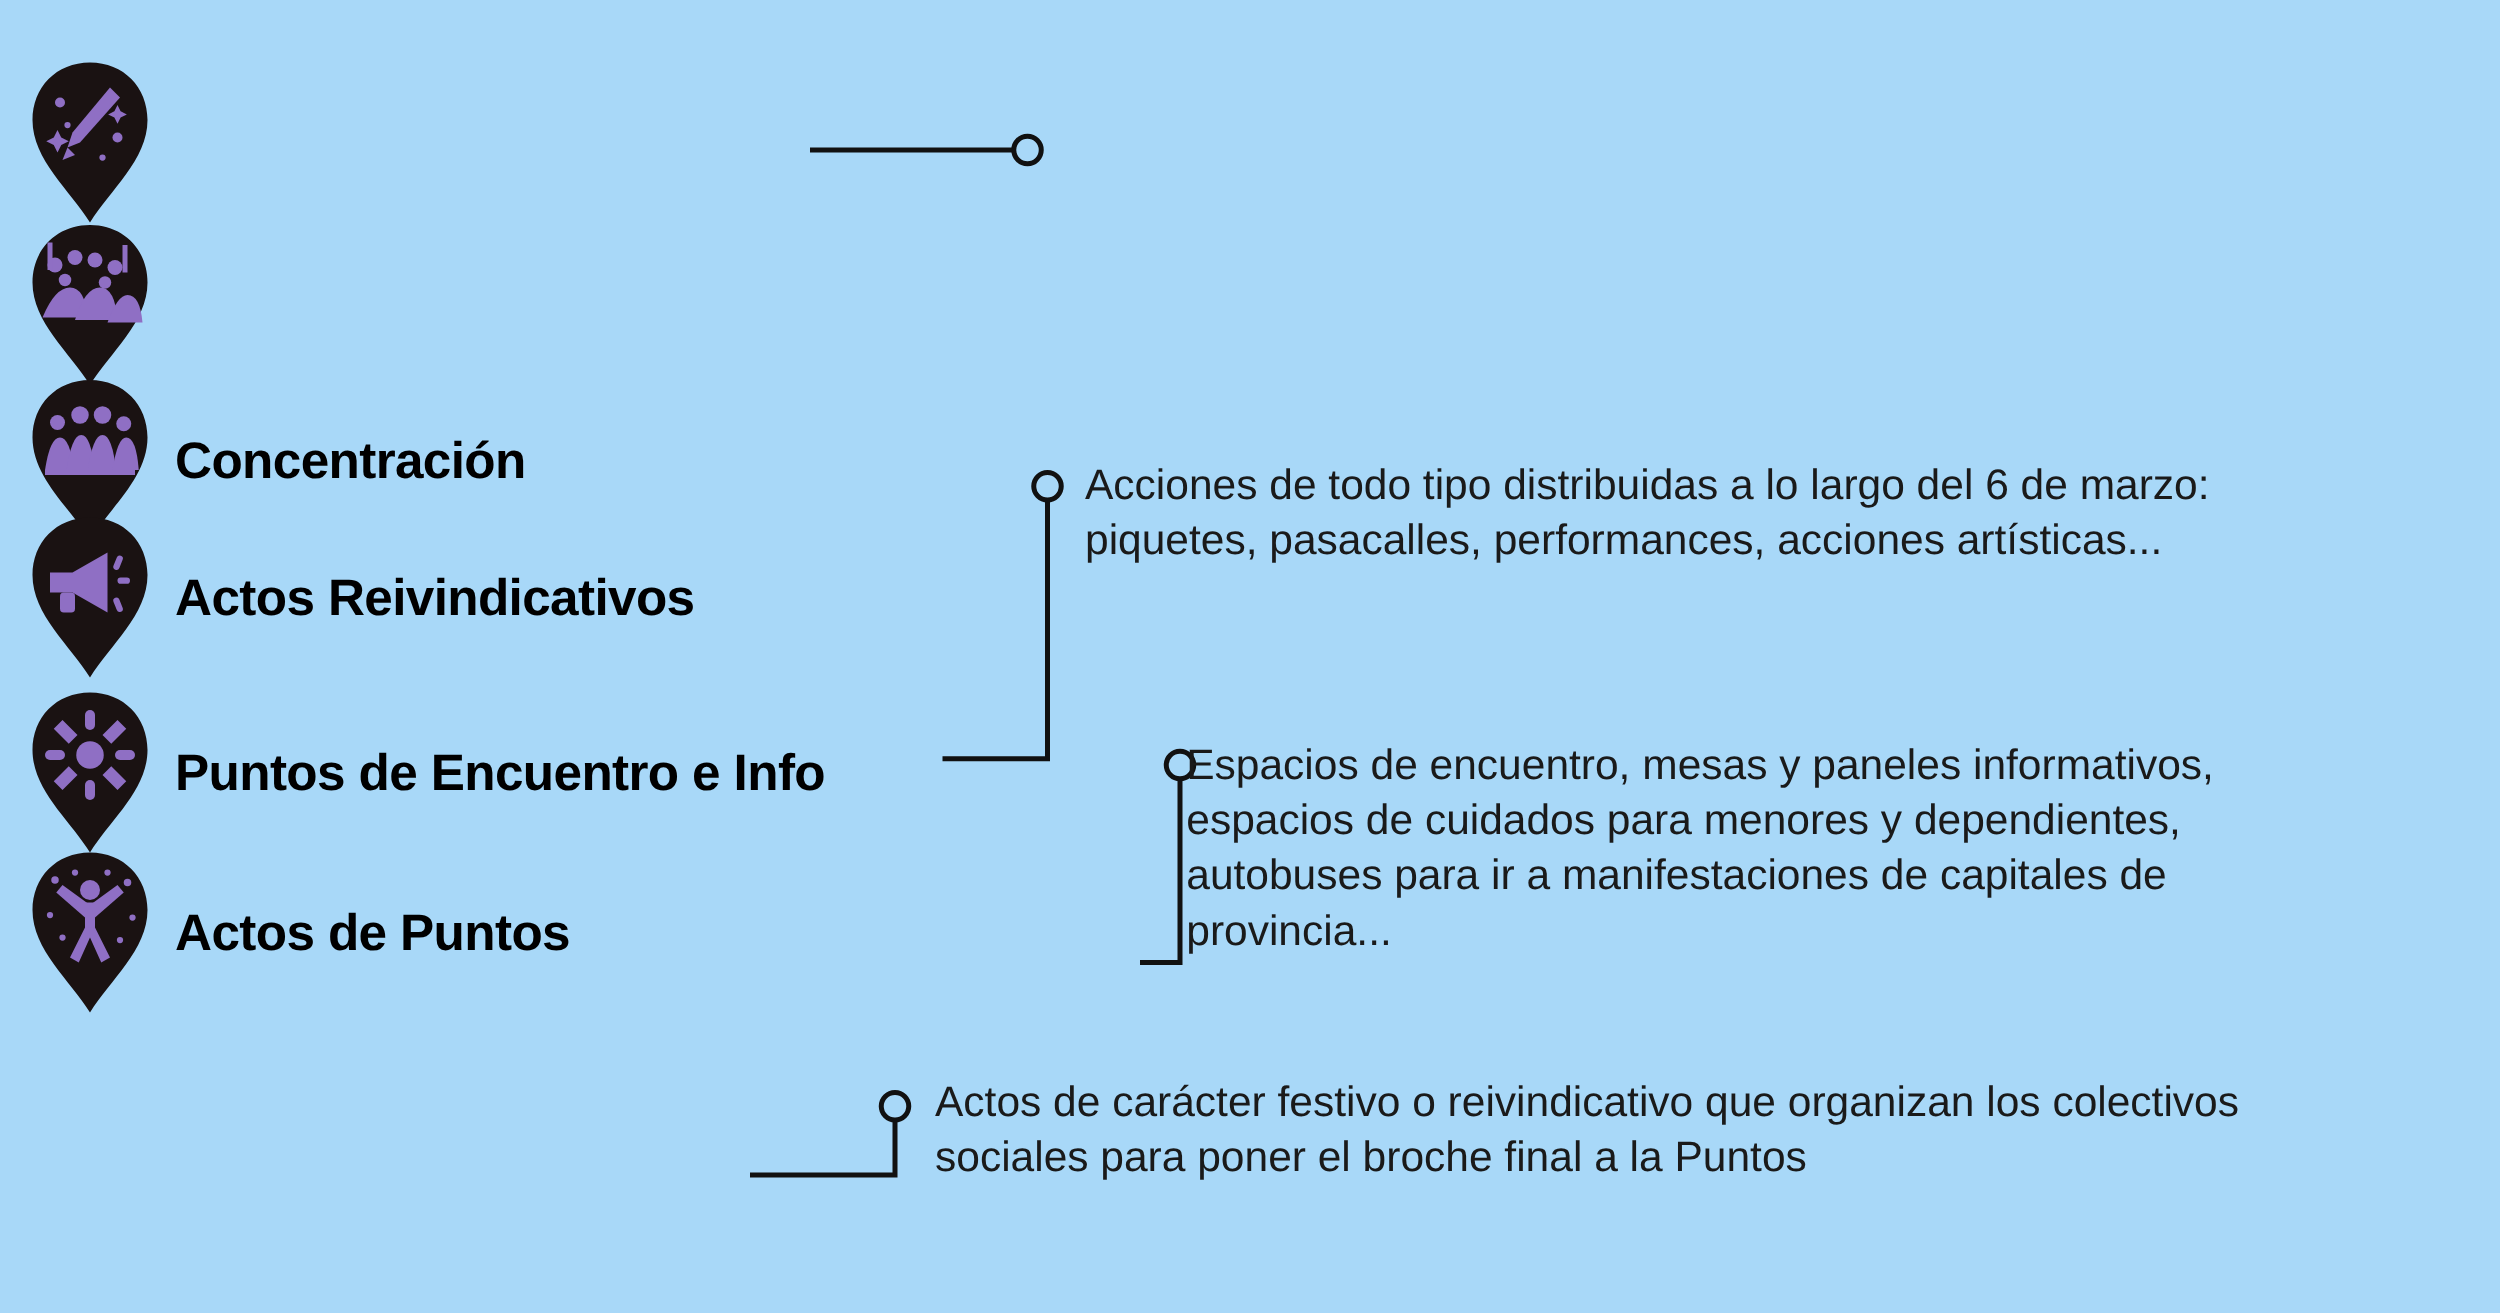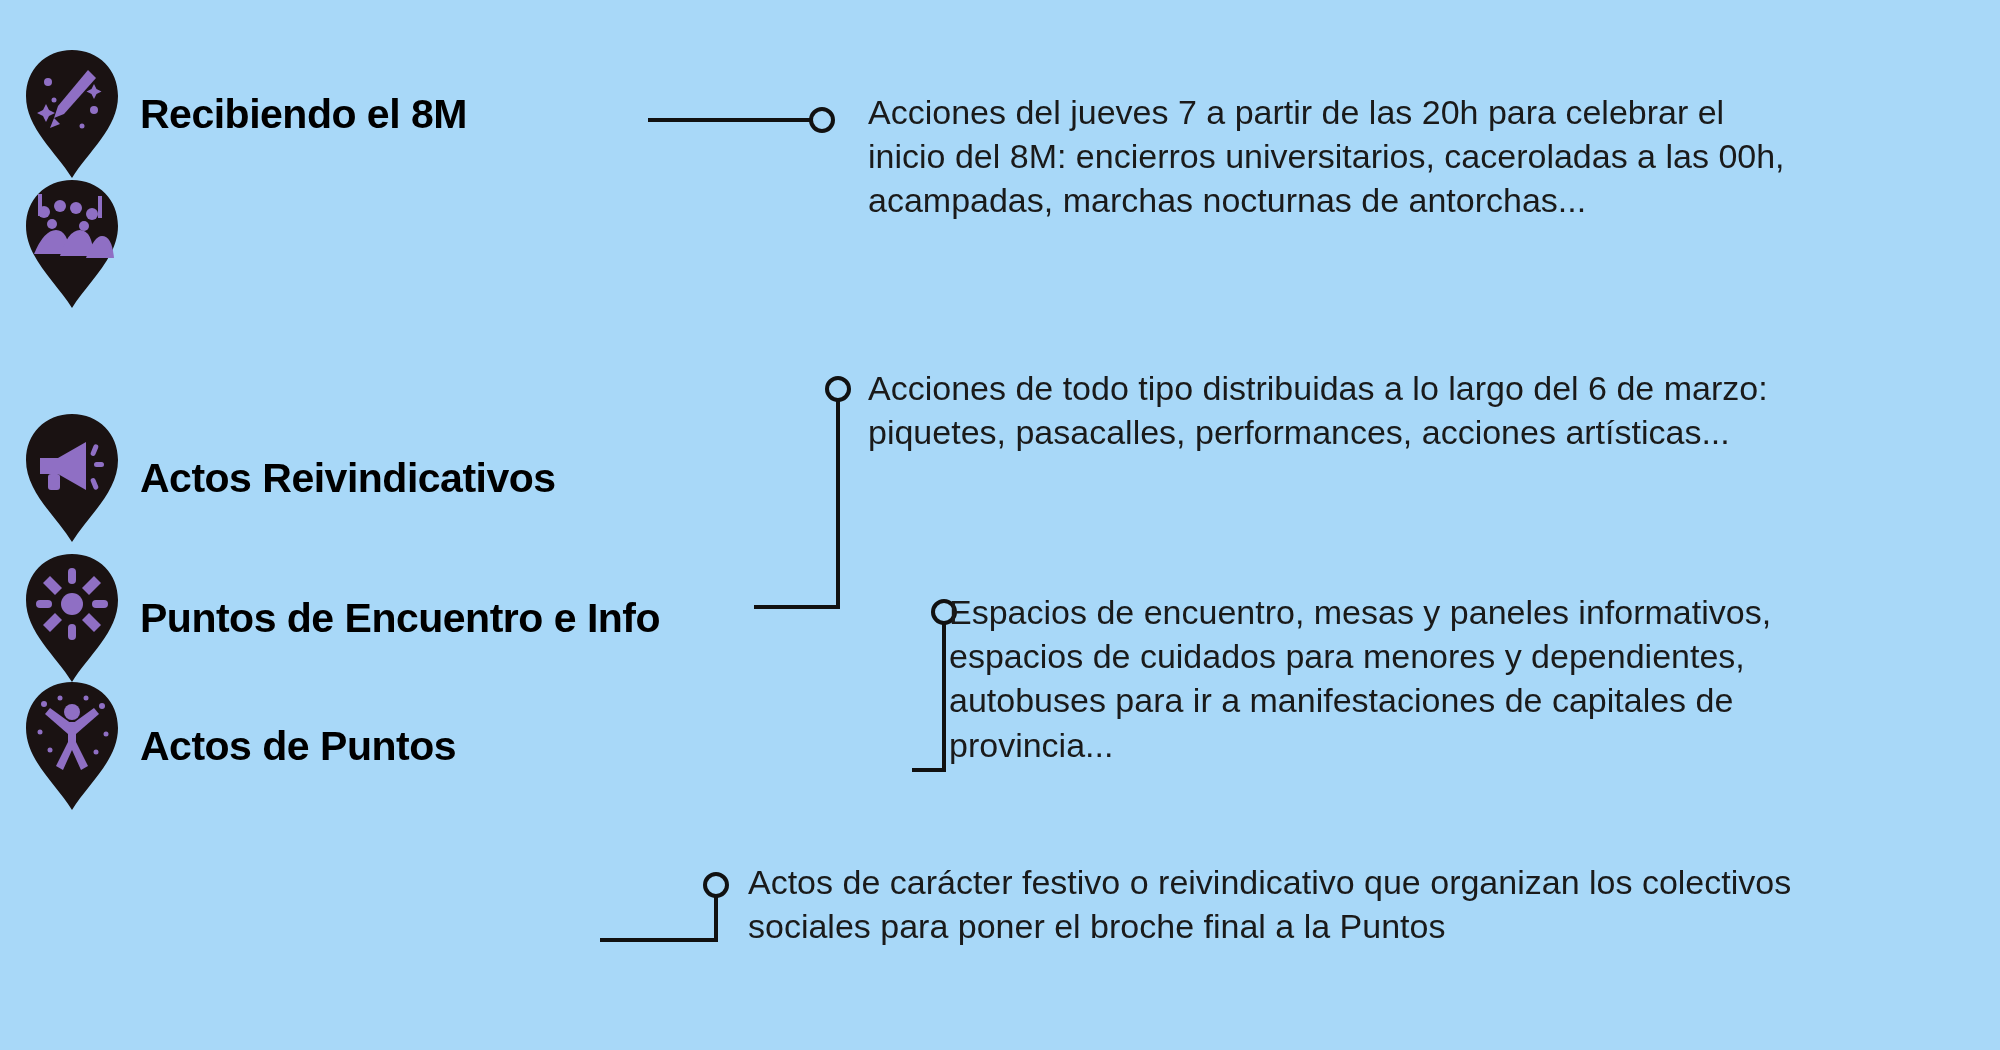--- a/index.html
+++ b/index.html
@@ -82,21 +82,20 @@
           <path d="M34 70 L30 80 L40 76 Z"></path>
           <circle cx="28" cy="34" r="4"></circle>
             <circle cx="74" cy="62" r="4"></circle>
           <circle cx="34" cy="52" r="2.5"></circle>
             <circle cx="62" cy="78" r="2.5"></circle>
           <path d="M26 56 l3 6 6 3 -6 3 -3 6 -3 -6 -6 -3 6 -3z"></path>
           <path d="M74 36 l2.5 5 5 2.5 -5 2.5 -2.5 5 -2.5 -5 -5 -2.5 5 -2.5z"></path>
         </g>
       </svg>
     </span>
-    <span class="pin-label">Recibiendo el 8M</span>
   </div>
 
   <div class="pin-row" style="top: 178px;">
     <span class="pin">
       <svg viewBox="0 0 104 132" aria-hidden="true">
         <path d="M52 2 C25 2 6 22 6 48 C6 80 36 104 52 130 C68 104 98 80 98 48 C98 22 79 2 52 2 Z" fill="#1a1212"></path>
         <g fill="#8f6fc4">
           <circle cx="24" cy="34" r="6"></circle>
             <circle cx="40" cy="28" r="6"></circle>
           <circle cx="56" cy="30" r="6"></circle>
@@ -106,20 +105,39 @@
           <path d="M14 76 q10 -24 22 -24 q12 0 14 24 z"></path>
           <path d="M40 78 q8 -26 20 -26 q12 0 14 26 z"></path>
           <path d="M66 80 q8 -22 16 -22 q10 0 12 22 z"></path>
           <rect x="18" y="16" width="4" height="22"></rect>
           <rect x="78" y="18" width="4" height="22"></rect>
         </g>
       </svg>
     </span>
   </div>
 
+  <div class="pin-row" style="top: 302px;">
+    <span class="pin">
+      <svg viewBox="0 0 104 132" aria-hidden="true">
+        <path d="M52 2 C25 2 6 22 6 48 C6 80 36 104 52 130 C68 104 98 80 98 48 C98 22 79 2 52 2 Z" fill="#1a1212"></path>
+        <g fill="#8f6fc4">
+          <circle cx="26" cy="36" r="6"></circle>
+            <circle cx="44" cy="30" r="7"></circle>
+          <circle cx="62" cy="30" r="7"></circle>
+            <circle cx="79" cy="37" r="6"></circle>
+          <path d="M16 74 q4 -26 12 -26 q8 0 11 26 z"></path>
+          <path d="M33 76 q4 -30 12 -30 q8 0 11 30 z"></path>
+          <path d="M50 76 q4 -30 12 -30 q8 0 11 30 z"></path>
+          <path d="M70 74 q4 -26 11 -26 q8 0 10 26 z"></path>
+          <rect x="16" y="74" width="72" height="4"></rect>
+        </g>
+      </svg>
+    </span>
+    <span class="pin-label">Concentración</span>
+  </div>
 
   <div class="pin-row" style="top: 412px;">
     <span class="pin">
       <svg viewBox="0 0 104 132" aria-hidden="true">
         <path d="M52 2 C25 2 6 22 6 48 C6 80 36 104 52 130 C68 104 98 80 98 48 C98 22 79 2 52 2 Z" fill="#1a1212"></path>
         <g fill="#8f6fc4">
           <path d="M20 46 L20 62 L38 62 L66 78 L66 30 L38 46 Z"></path>
           <rect x="28" y="62" width="12" height="16" rx="3"></rect>
           <rect x="72" y="32" width="5" height="12" rx="2.5" transform="rotate(22 74 38)"></rect>
           <rect x="74" y="50" width="10" height="5" rx="2.5"></rect>
@@ -182,21 +200,20 @@
     <polyline points="754,607 838,607 838,400"></polyline>
     <circle cx="838" cy="389" r="11"></circle>
 
     <polyline points="912,770 944,770 944,623"></polyline>
     <circle cx="944" cy="612" r="11"></circle>
 
     <polyline points="600,940 716,940 716,896"></polyline>
     <circle cx="716" cy="885" r="11"></circle>
   </svg>
 
-  <div class="desc" style="left: 868px; top: 90px; width: 940px;">Acciones del jueves 7 a partir de las 20h para celebrar el inicio del 8M: encierros universitarios, caceroladas a las 00h, acampadas, marchas nocturnas de antorchas...</div>
 
   <div class="desc" style="left: 868px; top: 366px; width: 1000px;">Acciones de todo tipo distribuidas a lo largo del 6 de marzo: piquetes, pasacalles, performances, acciones artísticas...</div>
 
   <div class="desc" style="left: 949px; top: 590px; width: 840px;">Espacios de encuentro, mesas y paneles informativos, espacios de cuidados para menores y dependientes, autobuses para ir a manifestaciones de capitales de provincia...</div>
 
   <div class="desc" style="left: 748px; top: 860px; width: 1120px;">Actos de carácter festivo o reivindicativo que organizan los colectivos sociales para poner el broche final a la Puntos</div>
 
 </div>
 
 </body></html>

